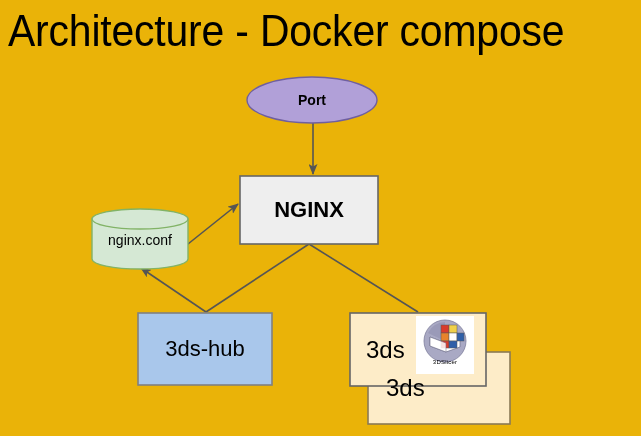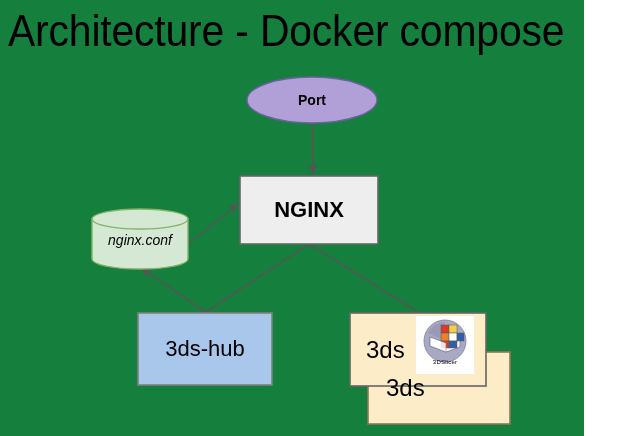--- a/index.html
+++ b/index.html
@@ -10,23 +10,23 @@
   body {
     width: 641px;
     height: 436px;
     position: relative;
     overflow: hidden;
     font-family: "Liberation Sans", sans-serif;
   }
   #slide {
     position: absolute;
     left: 0; top: 0;
-    width: 584px;
+    width: 641px;
     height: 436px;
-    background: #15803d;
+    background: #eab308;
   }
   #slide-title {
     position: absolute;
     left: 8px;
     top: 4px;
     width: 628px;
     height: 54px;
     font-size: 44px;
     line-height: 54px;
     color: #000000;
@@ -135,21 +135,21 @@
       </g>
       <path d="M14,21 L14,30 L30,36 L30,27 Z" fill="#ffffff" opacity="0.85" stroke="#6b6b88" stroke-width="0.6"></path>
     </svg>
     <div class="logo-cap">3DSlicer</div>
   </div>
 
   <div class="node-label lbl-port" style="left:247px; top:77px; width:130px; height:46px;">Port</div>
 
   <div class="node-label lbl-nginx" style="left:240px; top:176px; width:138px; height:68px;">NGINX</div>
 
-  <div class="node-label lbl-conf" style="left:92px; top:214px; width:96px; height:52px;font-style:italic;">nginx.conf</div>
+  <div class="node-label lbl-conf" style="left:92px; top:214px; width:96px; height:52px;">nginx.conf</div>
 
   <div class="node-label lbl-hub" style="left:138px; top:313px; width:134px; height:72px;text-align:center;">3ds-hub</div>
 
   <div class="node-label lbl-3ds" style="left:368px; top:352px; width:142px; height:72px; justify-content:flex-start; padding-left:18px; box-sizing:border-box;">3ds</div>
 
   <div class="node-label lbl-3ds" style="left:350px; top:313px; width:136px; height:73px; justify-content:flex-start; padding-left:16px; box-sizing:border-box;">3ds</div>
 
 </div>
 
 </body></html>

